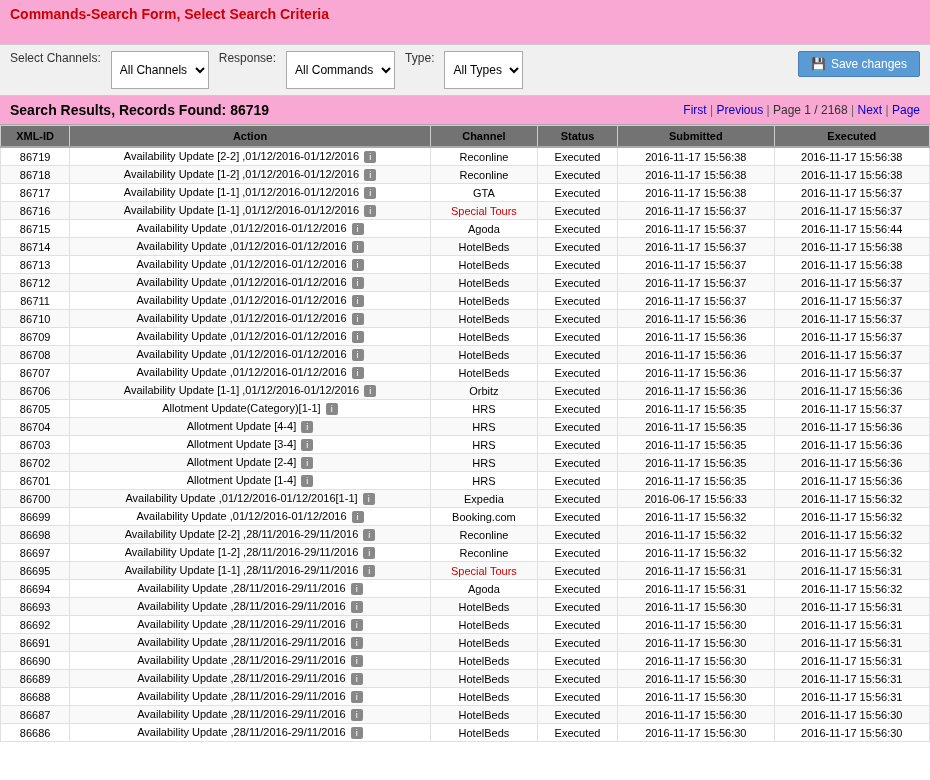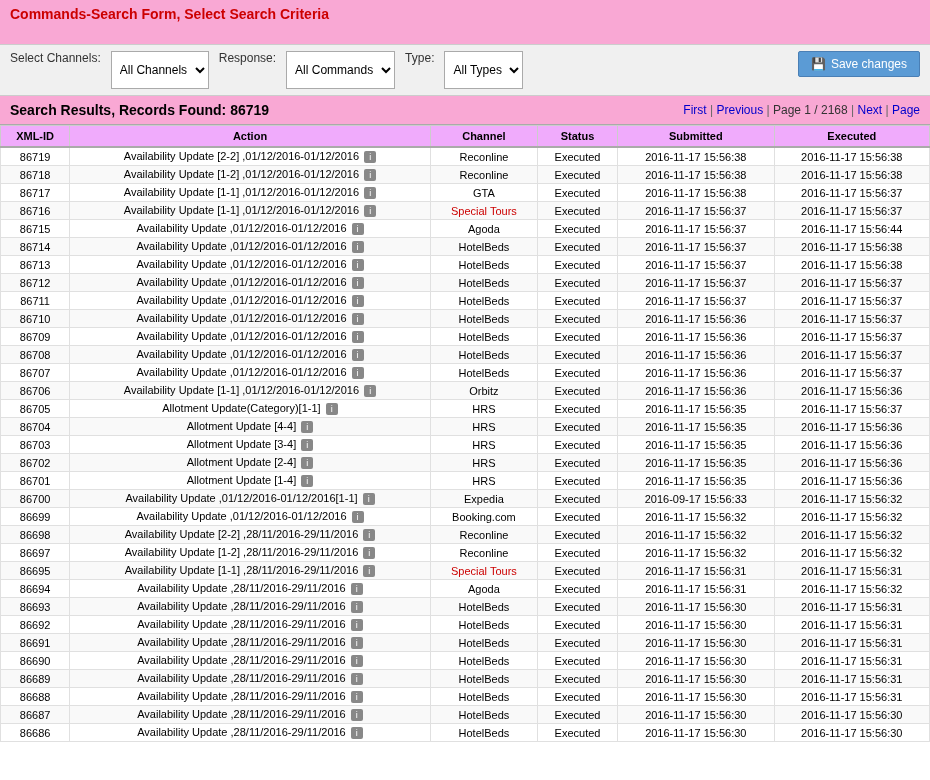--- a/index.html
+++ b/index.html
@@ -78,21 +78,21 @@
 
     #pagination span.sep { color: #666; }
 
     table {
       width: 100%;
       border-collapse: collapse;
       font-size: 11px;
     }
 
     thead tr {
-      background: #f0abfc;
+      background: #737373;
       border-bottom: 2px solid #aaa;
     }
 
     thead th {
       padding: 4px 6px;
       text-align: center;
       border: 1px solid #ccc;
       font-weight: bold;
       color: #000;
     }
@@ -340,21 +340,21 @@
     <td>HRS</td>
     <td class="status-executed">Executed</td>
     <td>2016-11-17 15:56:35</td>
     <td>2016-11-17 15:56:36</td>
   </tr>
         <tr>
     <td class="xml-id">86700</td>
     <td class="action-col">Availability Update ,01/12/2016-01/12/2016[1-1] <span class="info-icon">i</span></td>
     <td>Expedia</td>
     <td class="status-executed">Executed</td>
-    <td>2016-09-17 15:56:33</td>
+    <td>2016-06-17 15:56:33</td>
     <td>2016-11-17 15:56:32</td>
   </tr>
         <tr>
     <td class="xml-id">86699</td>
     <td class="action-col">Availability Update ,01/12/2016-01/12/2016 <span class="info-icon">i</span></td>
     <td>Booking.com</td>
     <td class="status-executed">Executed</td>
     <td>2016-11-17 15:56:32</td>
     <td>2016-11-17 15:56:32</td>
   </tr>

